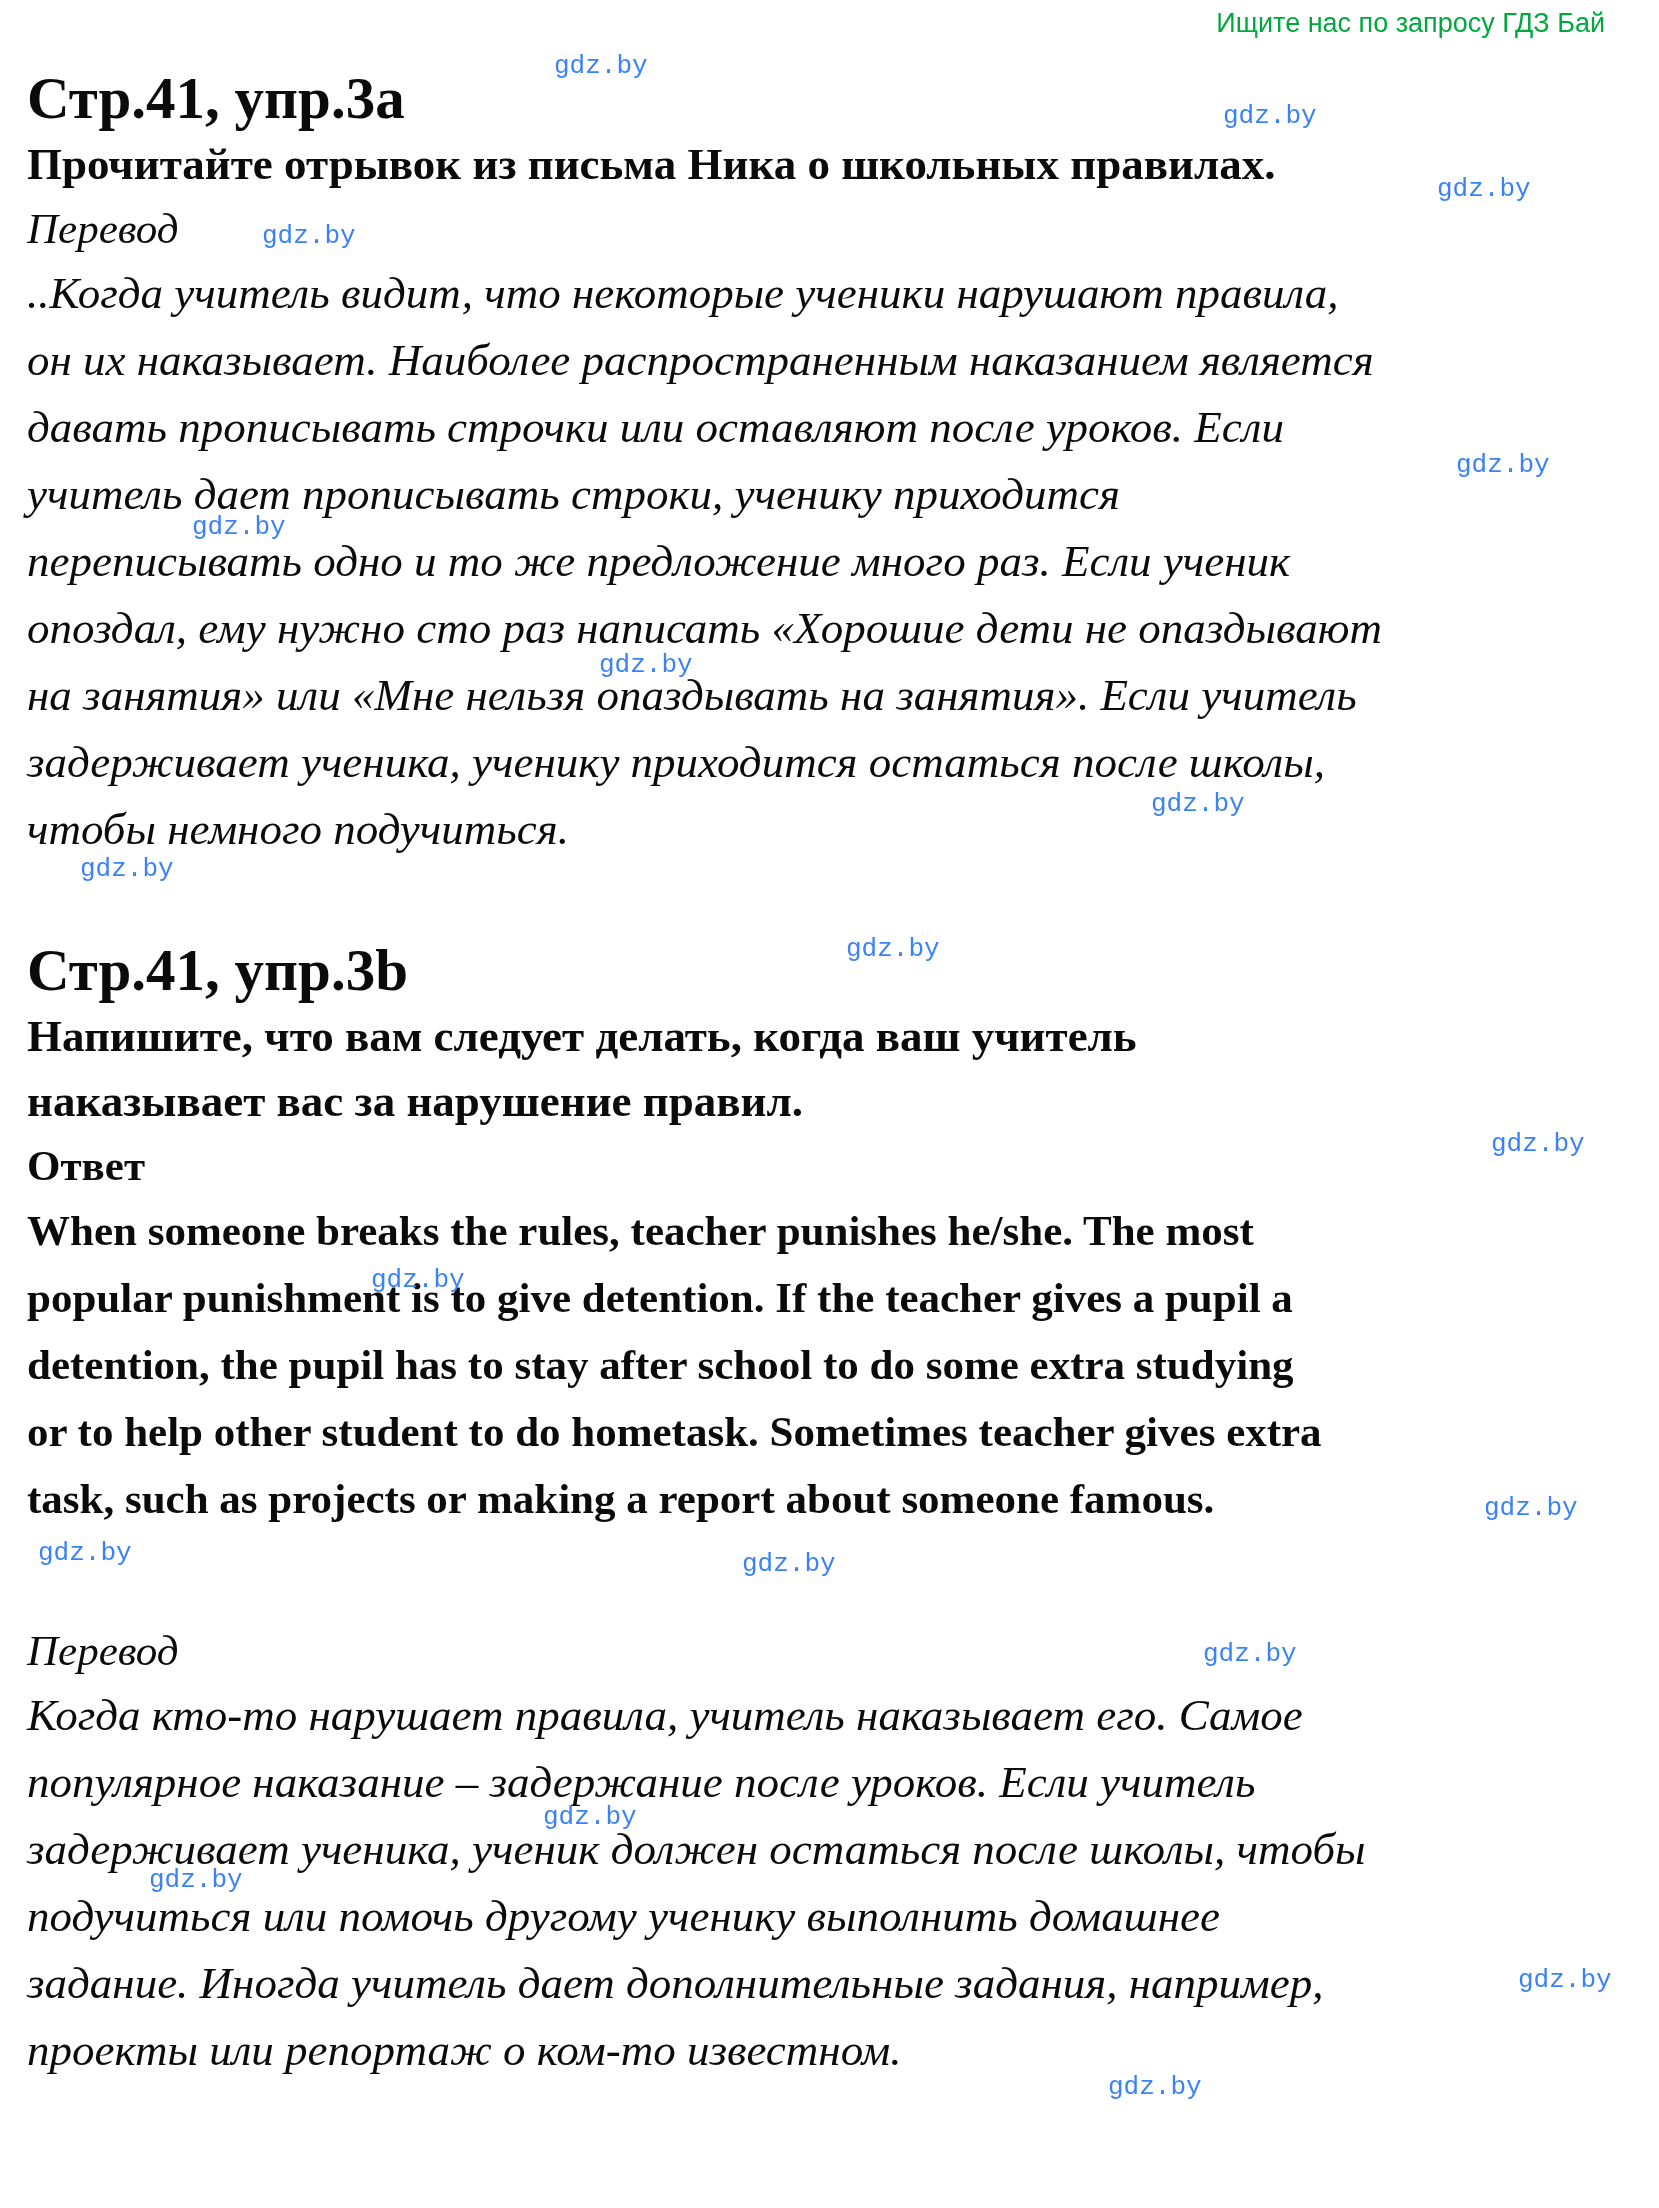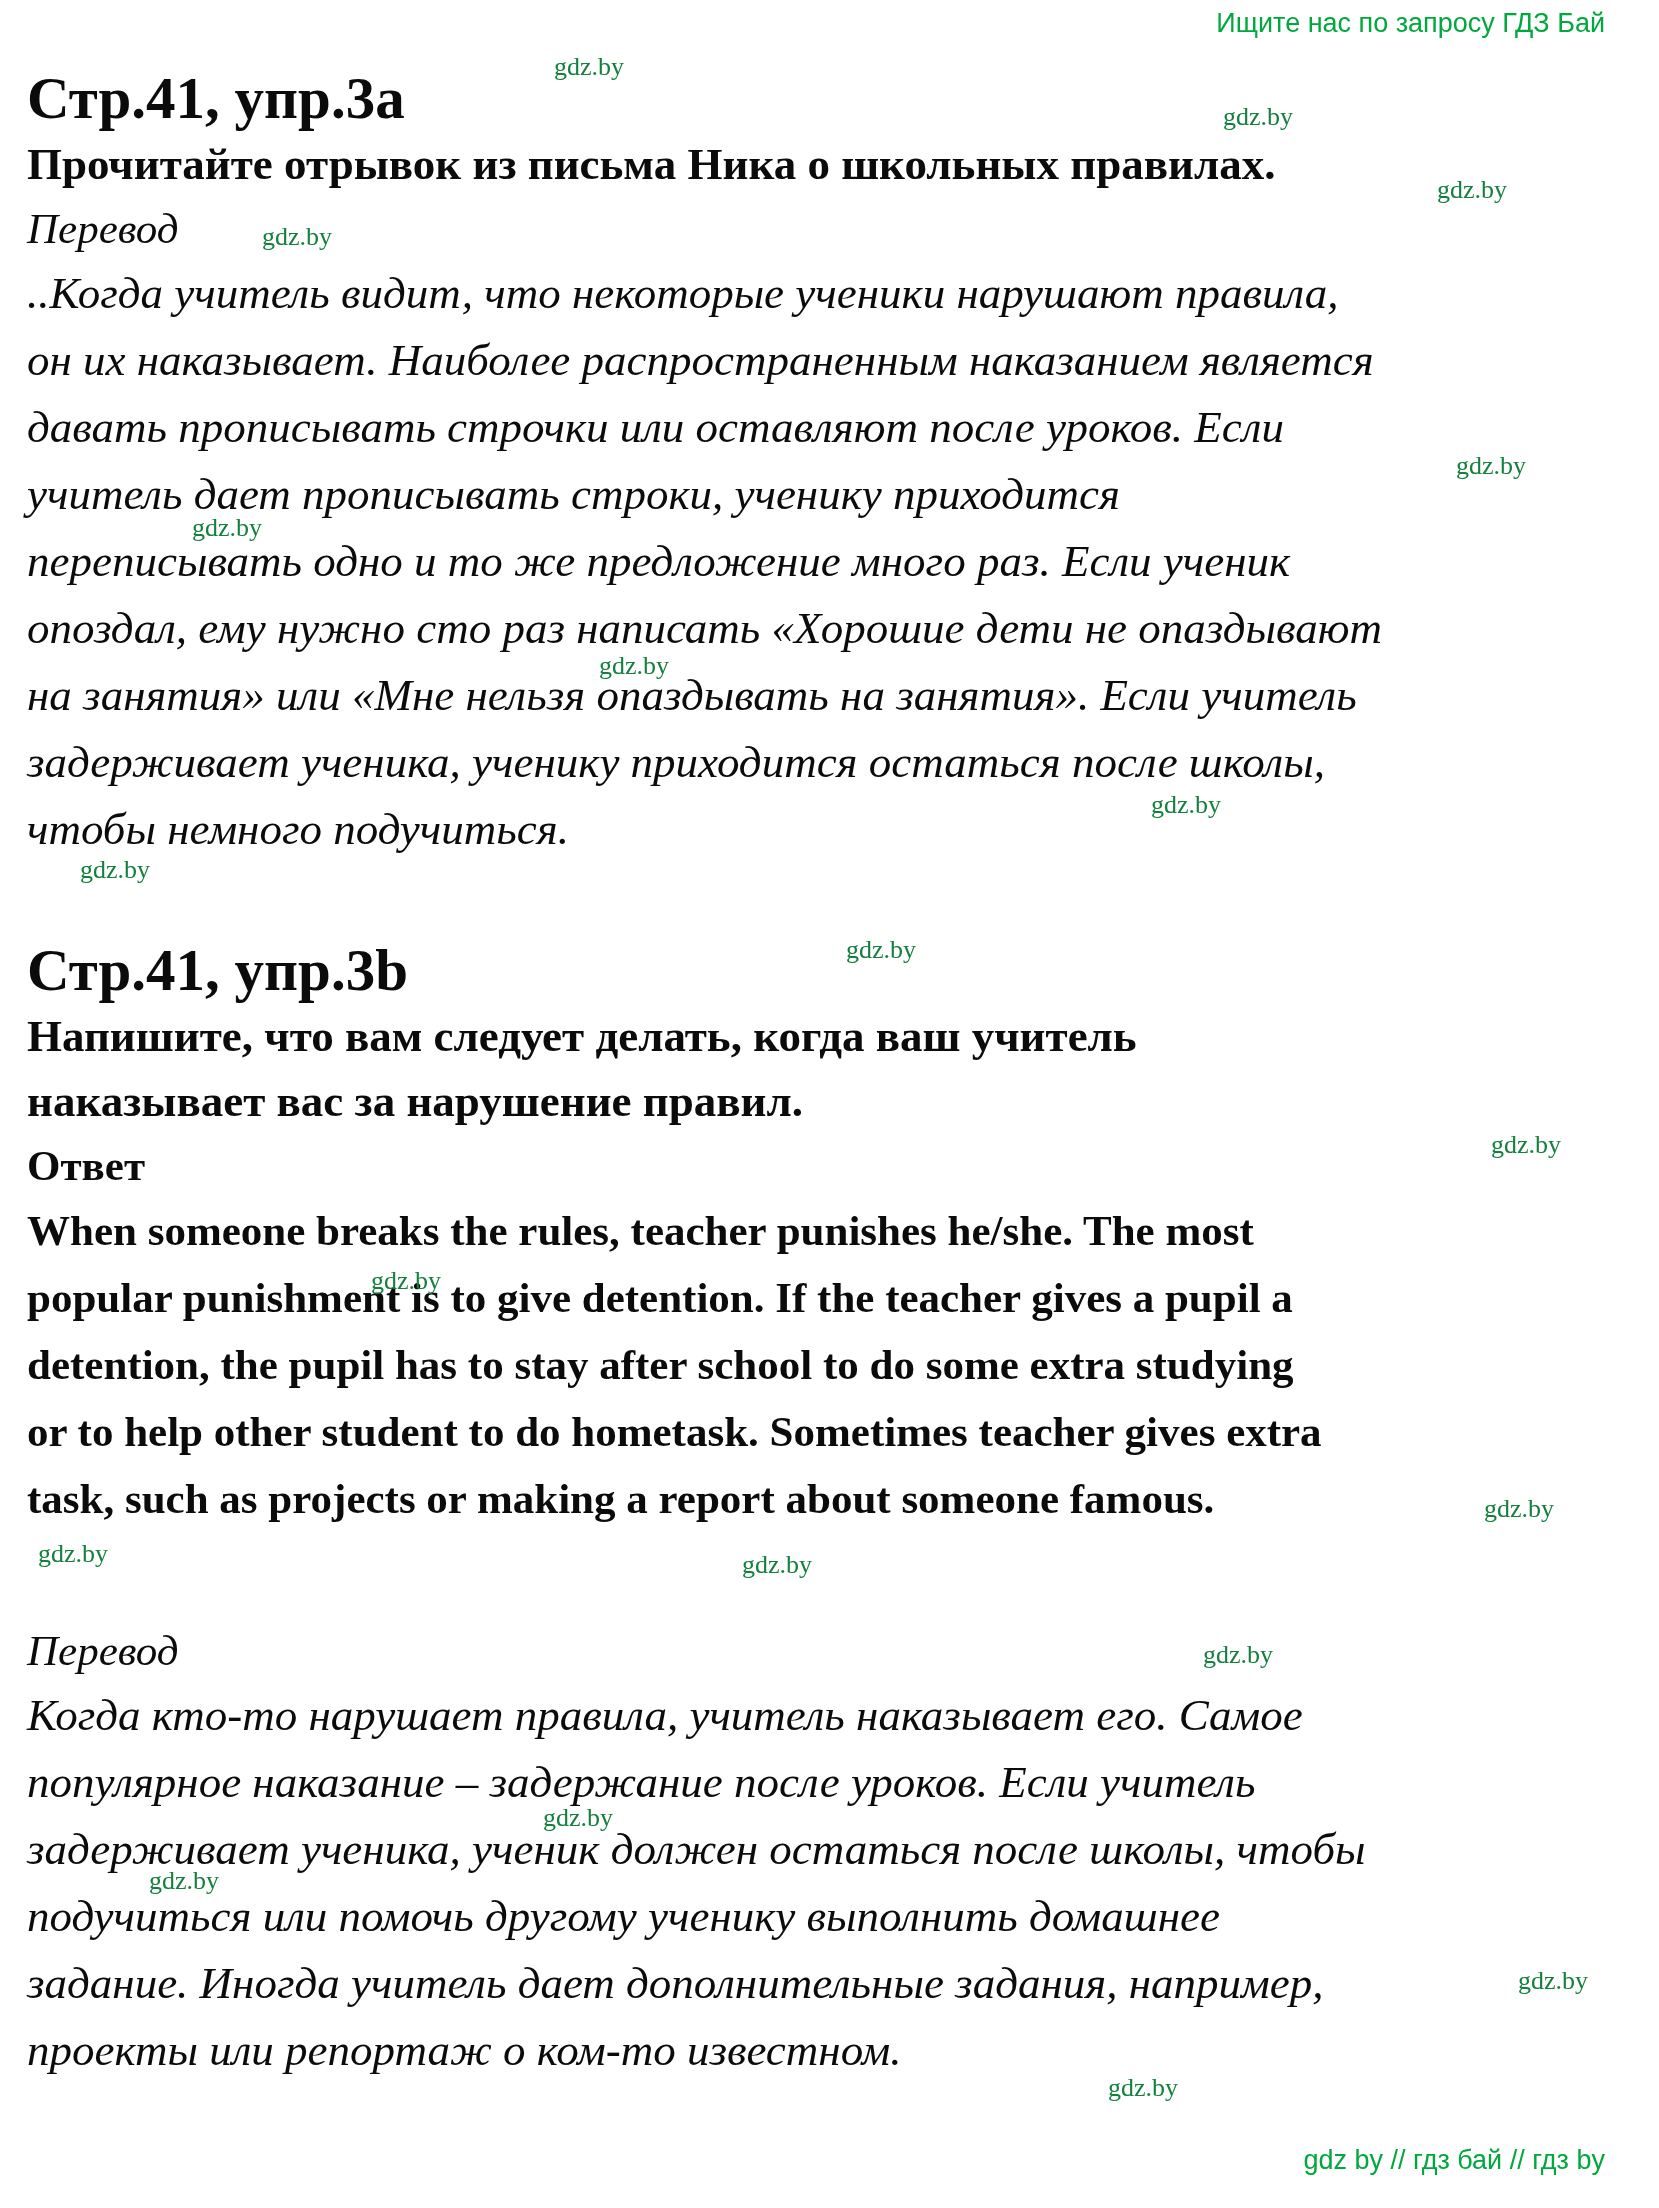--- a/index.html
+++ b/index.html
@@ -53,24 +53,24 @@
 
   .para .line {
     line-height: 67px;
     white-space: nowrap;
   }
   .para.ru { font-style: italic; font-size: 45px; }
   .para.en { font-weight: bold; font-size: 43px; }
 
   .wm {
     position: absolute;
-    font-family: Liberation Serif, serif;
+    font-family: Liberation Mono, monospace;
     font-size: 26px;
     line-height: 31px;
-    color: #15803d;
+    color: #3b82f6;
     white-space: nowrap;
     z-index: 5;
   }
 </style>
 </head>
 <body>
 
 <div class="content">
 
   <div class="banner top">Ищите нас по запросу ГДЗ Бай</div>
@@ -110,21 +110,20 @@
     <div class="para ru">
       <div class="line">Когда кто-то нарушает правила, учитель наказывает его. Самое</div>
       <div class="line">популярное наказание – задержание после уроков. Если учитель</div>
       <div class="line">задерживает ученика, ученик должен остаться после школы, чтобы</div>
       <div class="line">подучиться или помочь другому ученику выполнить домашнее</div>
       <div class="line">задание. Иногда учитель дает дополнительные задания, например,</div>
       <div class="line">проекты или репортаж о ком-то известном.</div>
     </div>
   </section>
 
-  <div class="banner bottom">gdz by  //  гдз бай  //  гдз by</div>
 
 </div>
 
 <div>
   <span class="wm" style="left:554px;top:51px">gdz.by</span>
   <span class="wm" style="left:1223px;top:101px">gdz.by</span>
   <span class="wm" style="left:1437px;top:174px">gdz.by</span>
   <span class="wm" style="left:262px;top:221px">gdz.by</span>
   <span class="wm" style="left:1456px;top:450px">gdz.by</span>
   <span class="wm" style="left:192px;top:512px">gdz.by</span>

